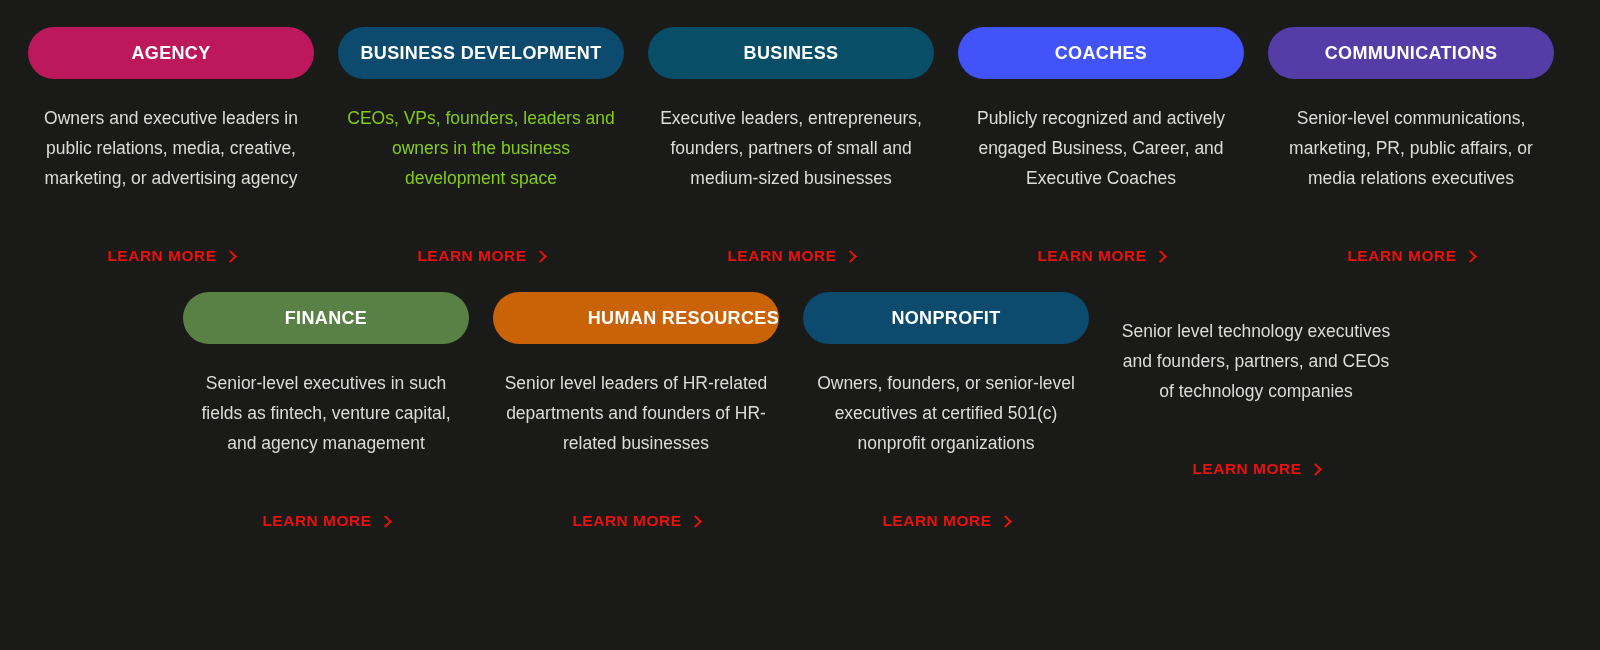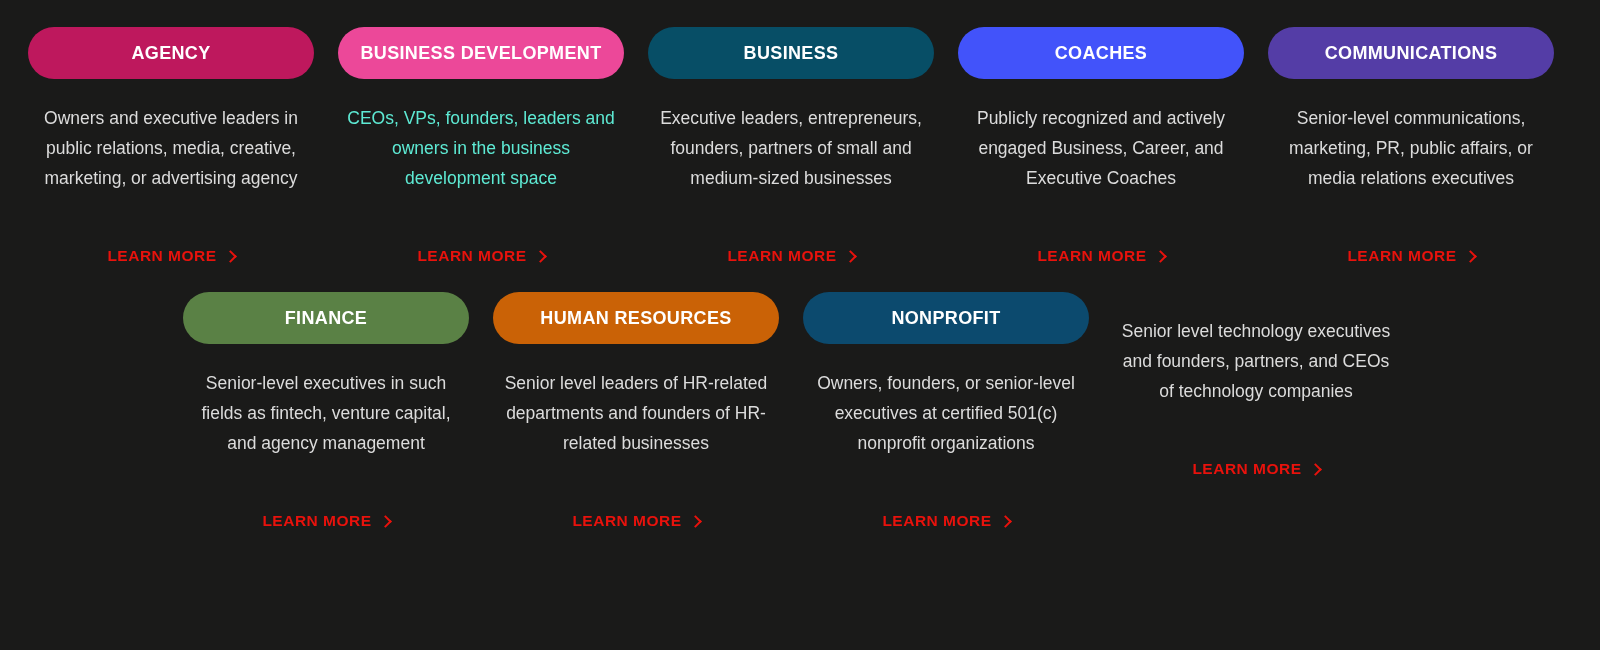--- a/index.html
+++ b/index.html
@@ -125,24 +125,24 @@
       <div class="desc" style="color: rgb(220, 220, 220);">Owners and executive leaders in public relations, media, creative, marketing, or advertising agency</div>
       <div class="learn-wrap">
         <a class="learn" href="#" style="color: rgb(232, 18, 12);">
           <span>LEARN MORE</span>
           <span class="chev" style="border-top-color: rgb(232, 18, 12); border-right-color: rgb(232, 18, 12);"></span>
         </a>
       </div>
     </div>
 
     <div class="card">
-      <div class="pill" style="background: #ec4899; color: rgb(255, 255, 255);">
+      <div class="pill" style="background: #0c4a6e; color: rgb(255, 255, 255);">
         <span>BUSINESS DEVELOPMENT</span>
       </div>
-      <div class="desc" style="color: #5eead4;">CEOs, VPs, founders, leaders and owners in the business development space</div>
+      <div class="desc" style="color: #84cc16;">CEOs, VPs, founders, leaders and owners in the business development space</div>
       <div class="learn-wrap">
         <a class="learn" href="#" style="color: rgb(232, 18, 12);">
           <span>LEARN MORE</span>
           <span class="chev" style="border-top-color: rgb(232, 18, 12); border-right-color: rgb(232, 18, 12);"></span>
         </a>
       </div>
     </div>
 
     <div class="card">
       <div class="pill" style="background: rgb(7, 78, 102); color: rgb(255, 255, 255);">
@@ -194,21 +194,21 @@
       <div class="desc" style="color: rgb(220, 220, 220);">Senior-level executives in such fields as fintech, venture capital, and agency management</div>
       <div class="learn-wrap">
         <a class="learn" href="#" style="color: rgb(232, 18, 12);">
           <span>LEARN MORE</span>
           <span class="chev" style="border-top-color: rgb(232, 18, 12); border-right-color: rgb(232, 18, 12);"></span>
         </a>
       </div>
     </div>
 
     <div class="card">
-      <div class="pill" style="background: rgb(202, 98, 6); color: rgb(255, 255, 255);">
+      <div class="pill" style="background: rgb(202, 98, 6); color: rgb(255, 255, 255); justify-content: flex-end;">
         <span>HUMAN RESOURCES</span>
       </div>
       <div class="desc" style="color: rgb(220, 220, 220);">Senior level leaders of HR-related departments and founders of HR-related businesses</div>
       <div class="learn-wrap">
         <a class="learn" href="#" style="color: rgb(232, 18, 12);">
           <span>LEARN MORE</span>
           <span class="chev" style="border-top-color: rgb(232, 18, 12); border-right-color: rgb(232, 18, 12);"></span>
         </a>
       </div>
     </div>

